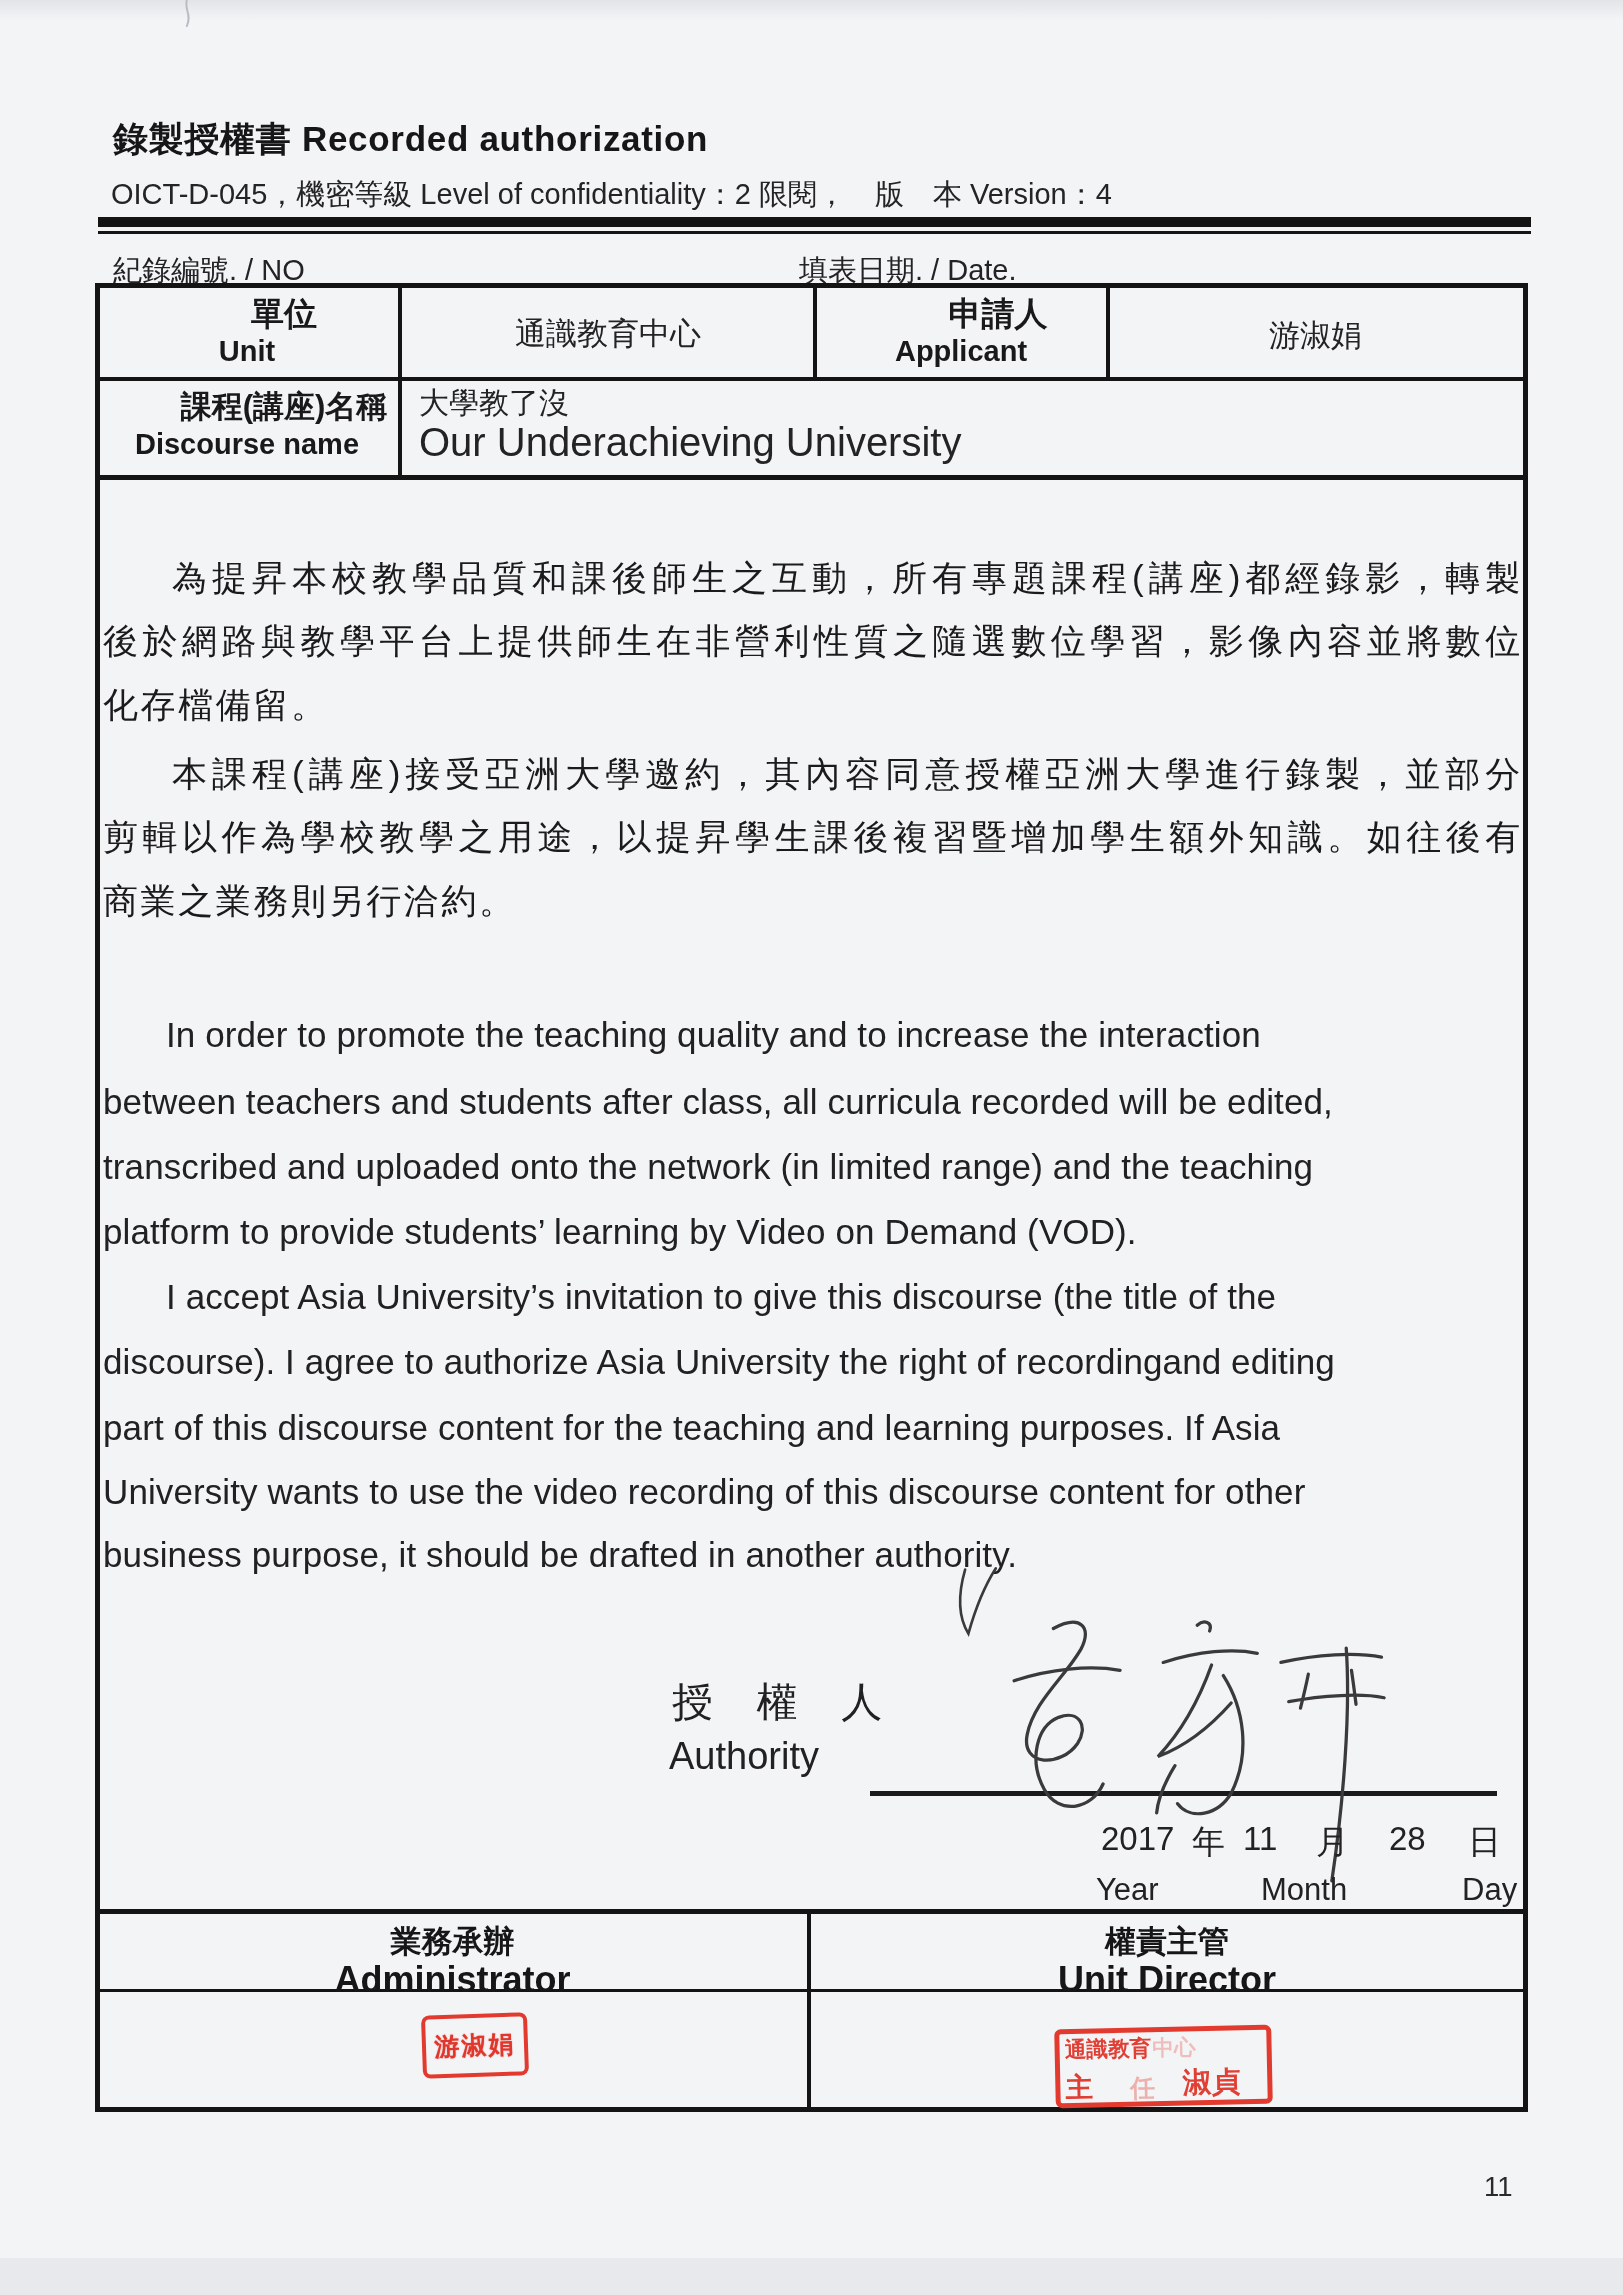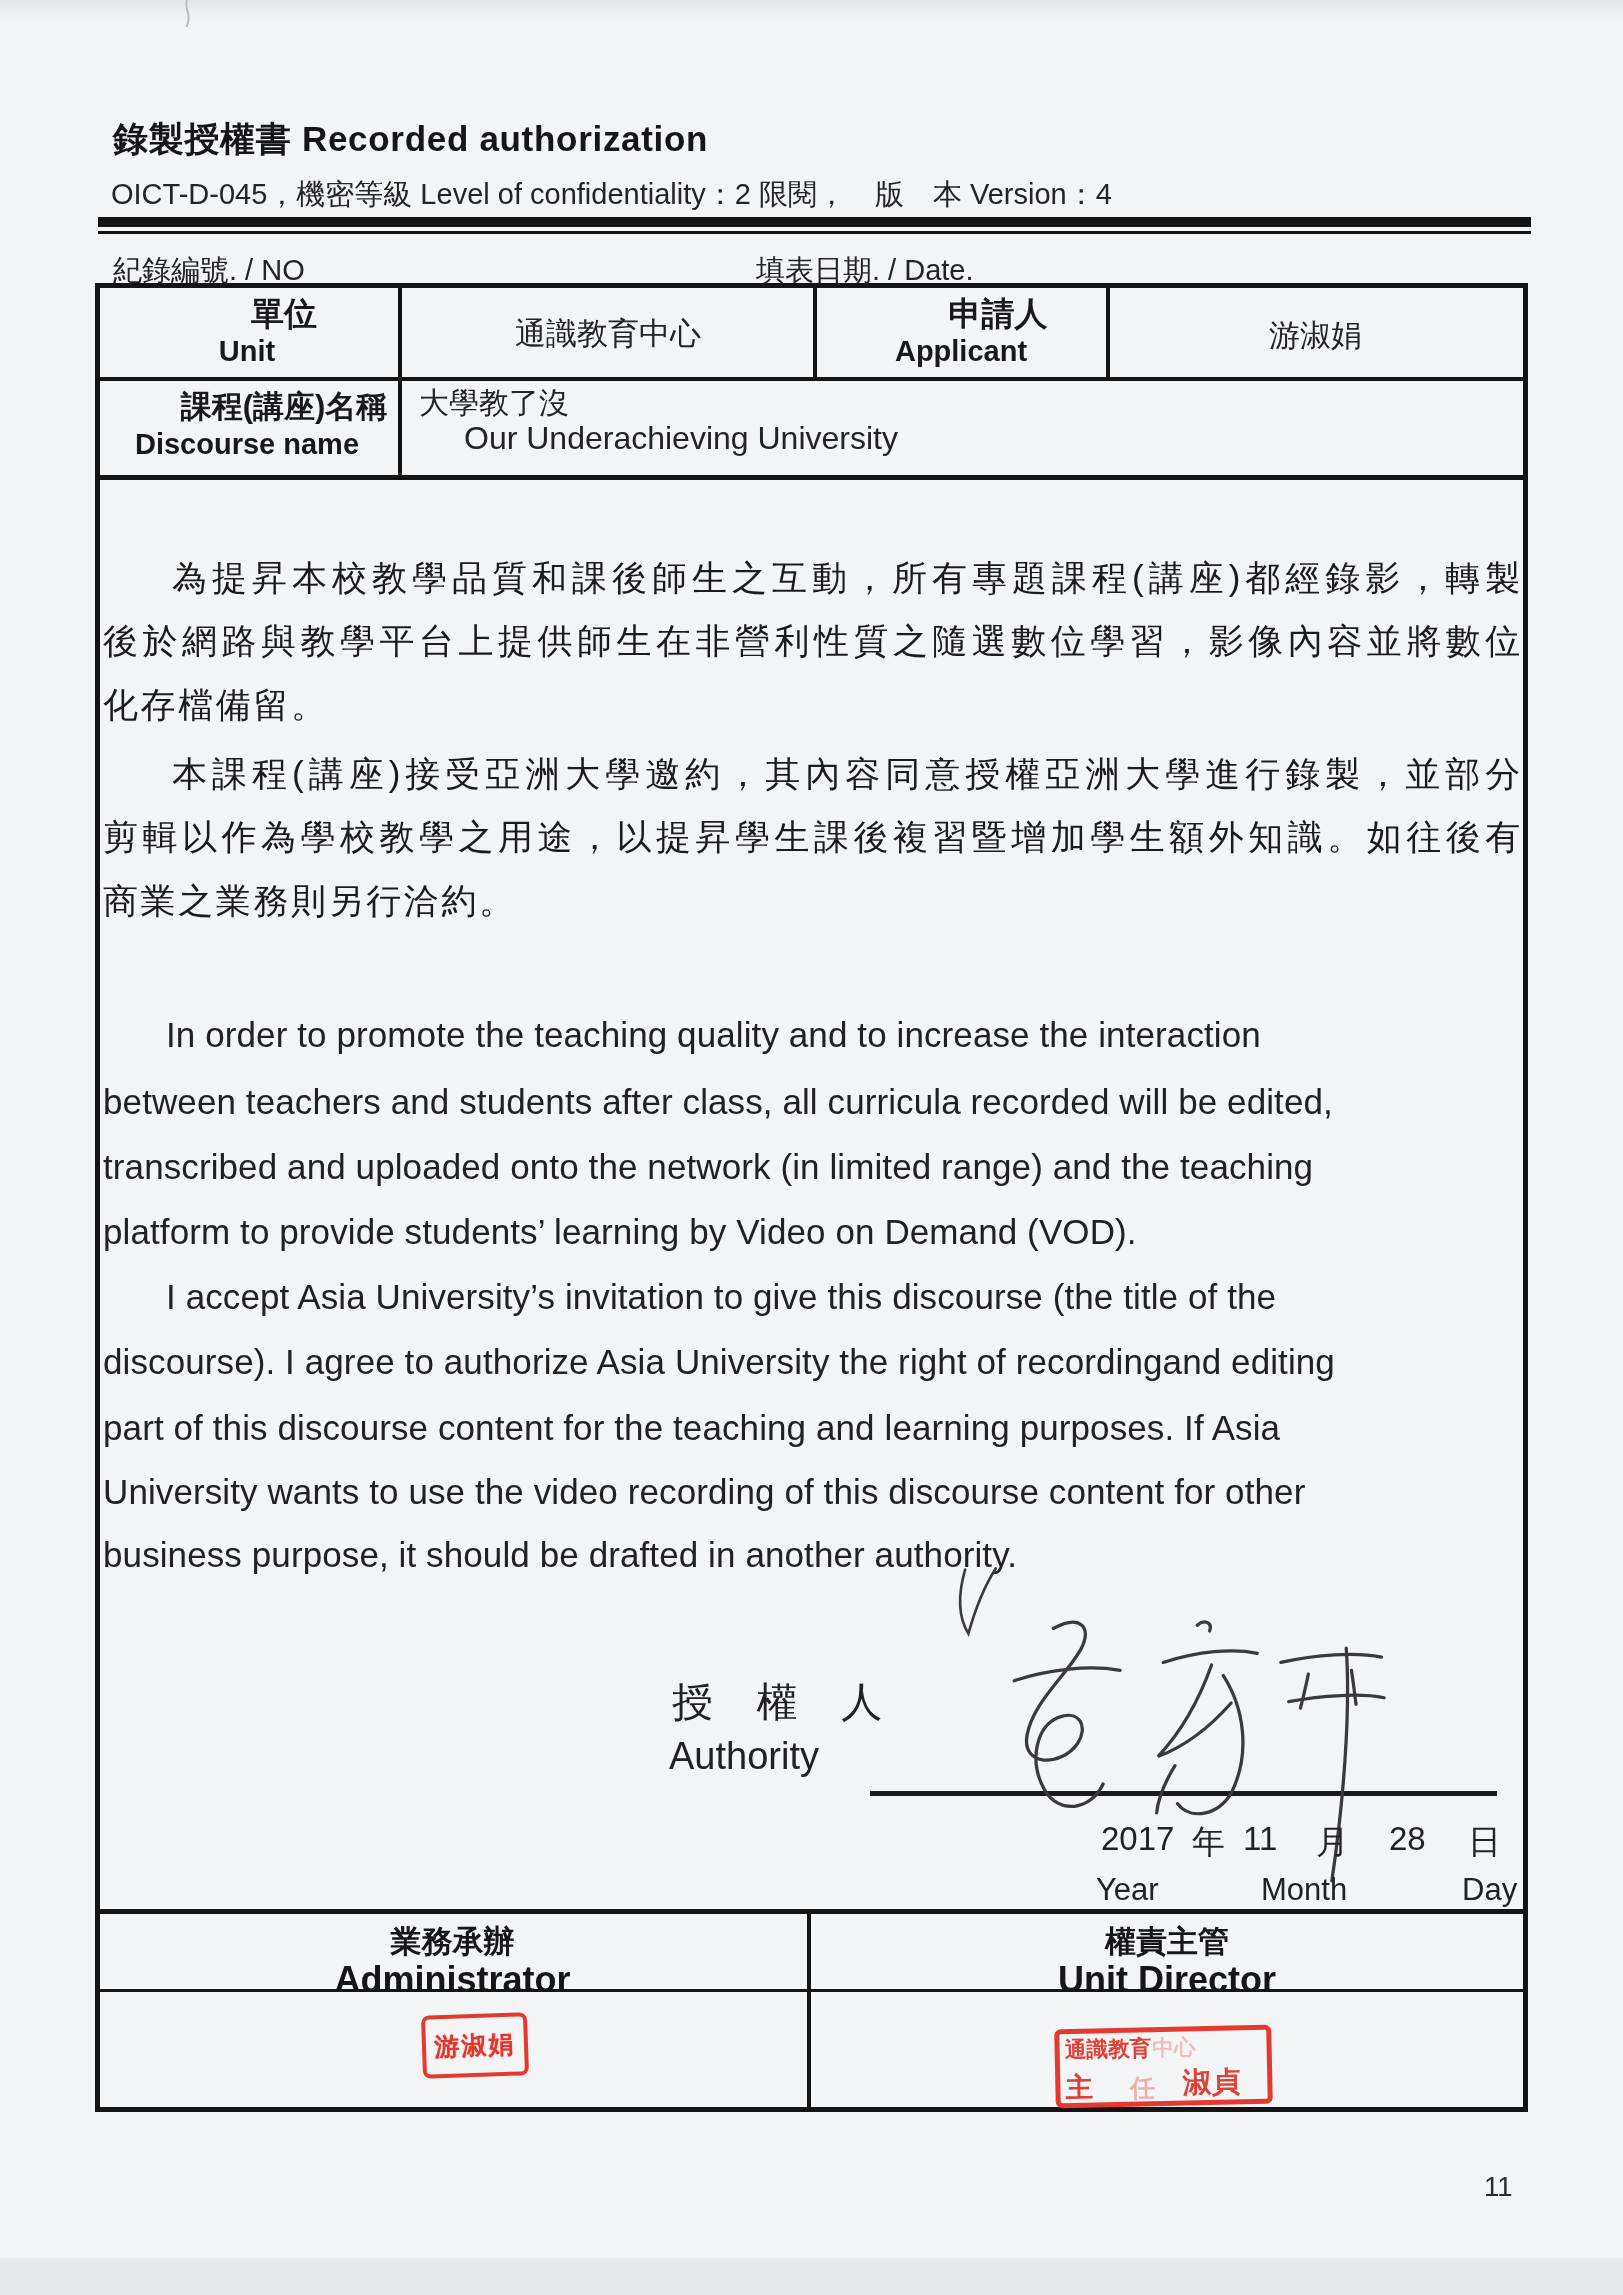--- a/index.html
+++ b/index.html
@@ -53,21 +53,21 @@
     <path d="M24,0 C20,16 32,22 24,40" stroke="#b9bcc2" stroke-width="3" fill="none" stroke-linecap="round"></path>
   </svg>
 
   <div class="abs title" style="left:113px;top:116px;">錄製授權書 Recorded authorization</div>
   <div class="abs meta" style="left:111px;top:175px;">OICT-D-045，機密等級 Level of confidentiality：2 限閱，　版　本 Version：4</div>
 
   <div class="hl" style="left:98px;top:217px;width:1433px;height:9.8px;"></div>
   <div class="hl" style="left:98px;top:231px;width:1433px;height:2.6px;"></div>
 
   <div class="abs lbl44" style="left:113px;top:251px;">紀錄編號. / NO</div>
-  <div class="abs lbl44" style="left:756px;top:251px;">填表日期. / Date.</div>
+  <div class="abs lbl44" style="left:799px;top:251px;">填表日期. / Date.</div>
 
   <div>
     <div class="hl" style="left:95px;top:283px;width:1433px;height:4.6px;"></div>
     <div class="vl" style="left:95px;top:283px;width:4.6px;height:1829px;"></div>
     <div class="vl" style="left:1523px;top:283px;width:4.6px;height:1829px;"></div>
     <div class="hl" style="left:95px;top:377px;width:1433px;height:3.9px;"></div>
     <div class="hl" style="left:95px;top:475px;width:1433px;height:4.6px;"></div>
     <div class="hl" style="left:95px;top:1909px;width:1433px;height:5.2px;"></div>
     <div class="hl" style="left:95px;top:1989px;width:1433px;height:2.6px;"></div>
     <div class="hl" style="left:95px;top:2107px;width:1433px;height:5.2px;"></div>
@@ -81,21 +81,21 @@
   <div class="abs cellzh" style="left:95px;top:292px;width:304px;">單位</div>
   <div class="abs cellen" style="left:95px;top:335px;width:304px;">Unit</div>
   <div class="abs cellval" style="left:402px;top:313px;width:412px;">通識教育中心</div>
   <div class="abs cellzh" style="left:817px;top:292px;width:288px;">申請人</div>
   <div class="abs cellen" style="left:817px;top:335px;width:288px;">Applicant</div>
   <div class="abs cellval" style="left:1109px;top:315px;width:413px;">游淑娟</div>
 
   <div class="abs cellzh" style="left:95px;top:386px;width:304px;font-size:31px;">課程(講座)名稱</div>
   <div class="abs cellen" style="left:95px;top:428px;width:304px;">Discourse name</div>
   <div class="abs" style="left:419px;top:383px;font-size:30px;color:#232326;">大學教了沒</div>
-  <div class="abs" style="left:419px;top:420px;font-size:32px;color:#232326;margin-left:45px;">Our Underachieving University</div>
+  <div class="abs" style="left:419px;top:420px;font-size:40px;color:#232326;">Our Underachieving University</div>
 
   <div class="abs cnline ind" style="left:103px;top:555px;">為提昇本校教學品質和課後師生之互動，所有專題課程(講座)都經錄影，轉製</div>
   <div class="abs cnline" style="left:103px;top:618px;">後於網路與教學平台上提供師生在非營利性質之隨選數位學習，影像內容並將數位</div>
   <div class="abs cnlast" style="left:103px;top:682px;">化存檔備留。</div>
 
   <div class="abs cnline ind" style="left:103px;top:751px;">本課程(講座)接受亞洲大學邀約，其內容同意授權亞洲大學進行錄製，並部分</div>
   <div class="abs cnline" style="left:103px;top:814px;">剪輯以作為學校教學之用途，以提昇學生課後複習暨增加學生額外知識。如往後有</div>
   <div class="abs cnlast" style="left:103px;top:878px;">商業之業務則另行洽約。</div>
 
   <div class="abs enline inden" style="left:103px;top:1015px;">In order to promote the teaching quality and to increase the interaction</div>

